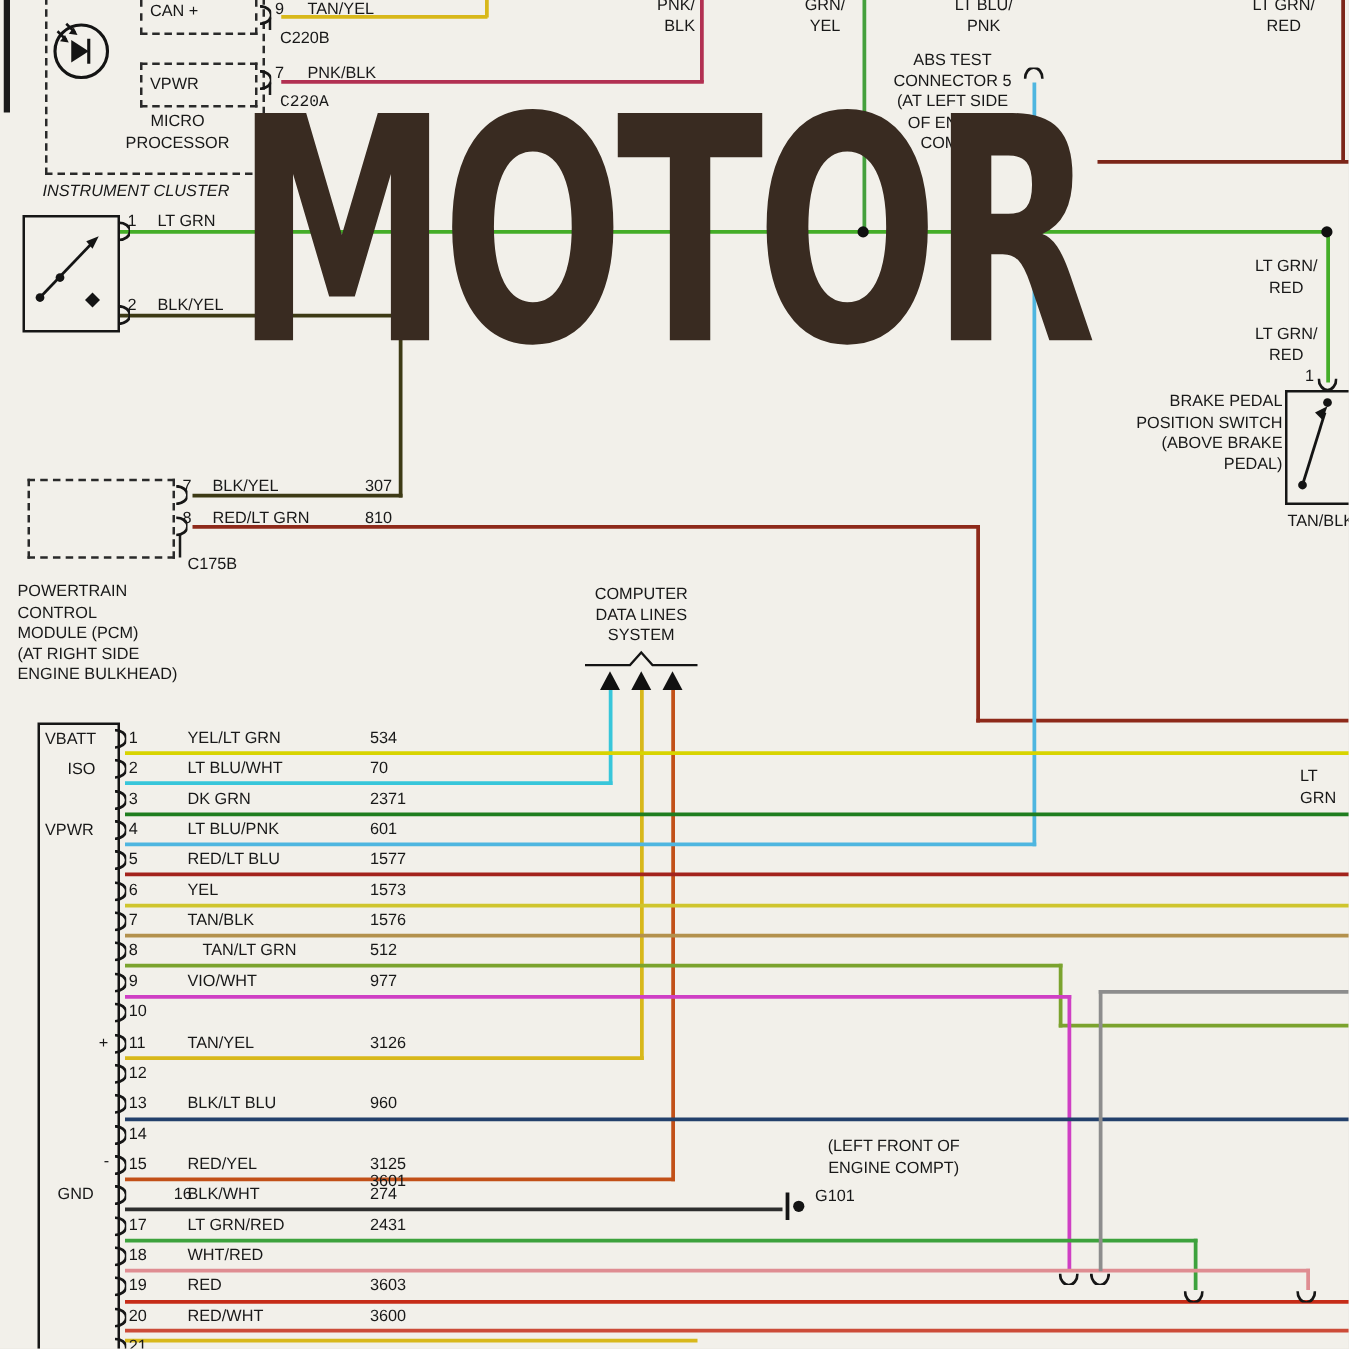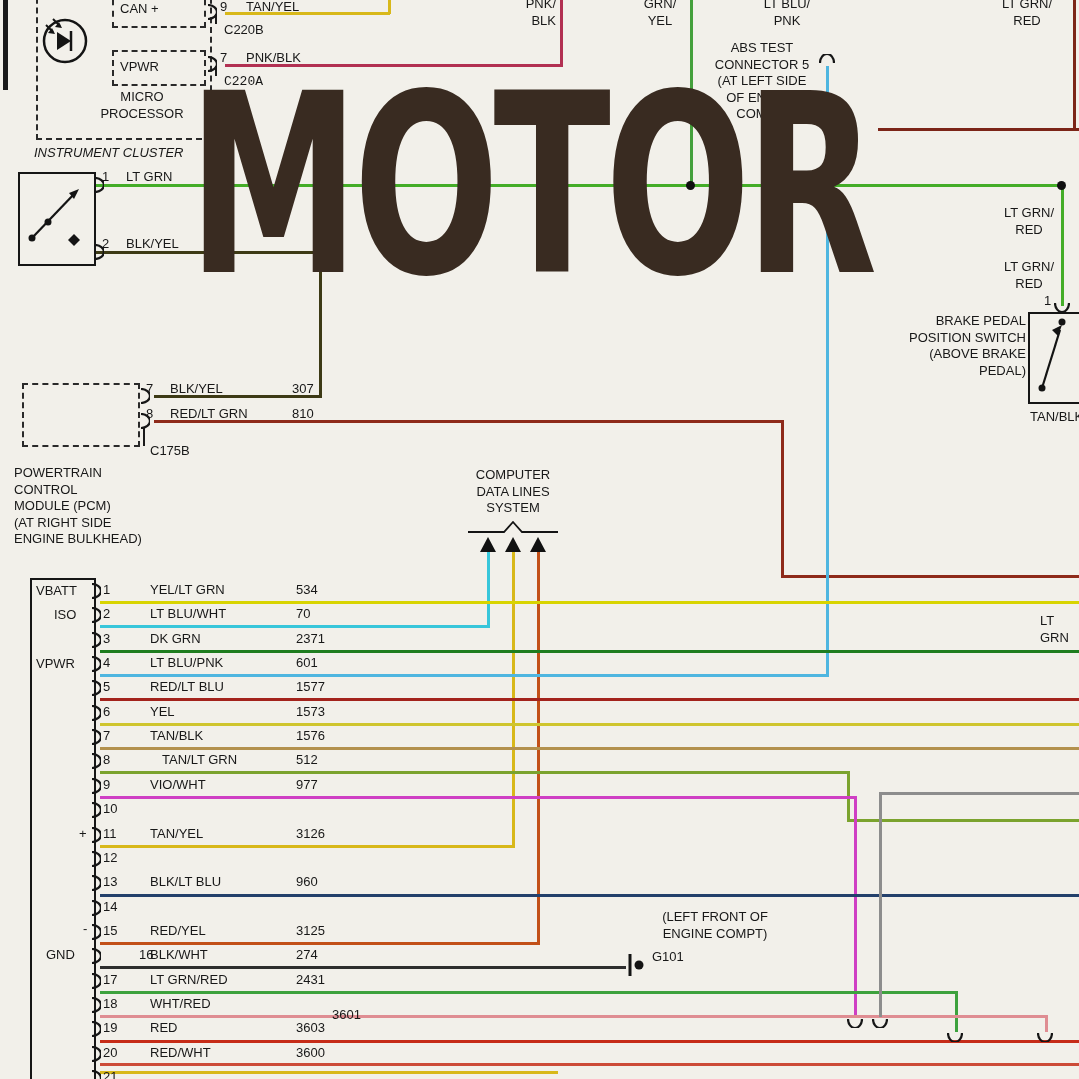--- a/index.html
+++ b/index.html
@@ -327,21 +327,21 @@
       <path d="M3,1 A9,7 0 0 1 3,15" fill="none" stroke="#161616" stroke-width="2.2"></path>
     </svg>
     <div class="lbl" style="left: 103px; top: 971.6px;">17</div>
     <div class="lbl" style="left: 150px; top: 971.6px;">LT GRN/RED</div>
     <div class="lbl" style="left: 296px; top: 971.6px;">2431</div>
     <svg class="sym" width="12" height="16" style="left: 89px; top: 996.95px;">
       <path d="M3,1 A9,7 0 0 1 3,15" fill="none" stroke="#161616" stroke-width="2.2"></path>
     </svg>
     <div class="lbl" style="left: 103px; top: 995.95px;">18</div>
     <div class="lbl" style="left: 150px; top: 995.95px;">WHT/RED</div>
-    <div class="lbl" style="left: 296px; top: 1007px; margin-left: 36px;">3601</div>
+    <div class="lbl" style="left: 296px; top: 937px;">3601</div>
     <svg class="sym" width="12" height="16" style="left: 89px; top: 1021.3px;">
       <path d="M3,1 A9,7 0 0 1 3,15" fill="none" stroke="#161616" stroke-width="2.2"></path>
     </svg>
     <div class="lbl" style="left: 103px; top: 1020.3px;">19</div>
     <div class="lbl" style="left: 150px; top: 1020.3px;">RED</div>
     <div class="lbl" style="left: 296px; top: 1020.3px;">3603</div>
     <svg class="sym" width="12" height="16" style="left: 89px; top: 1045.65px;">
       <path d="M3,1 A9,7 0 0 1 3,15" fill="none" stroke="#161616" stroke-width="2.2"></path>
     </svg>
     <div class="lbl" style="left: 103px; top: 1044.65px;">20</div>

